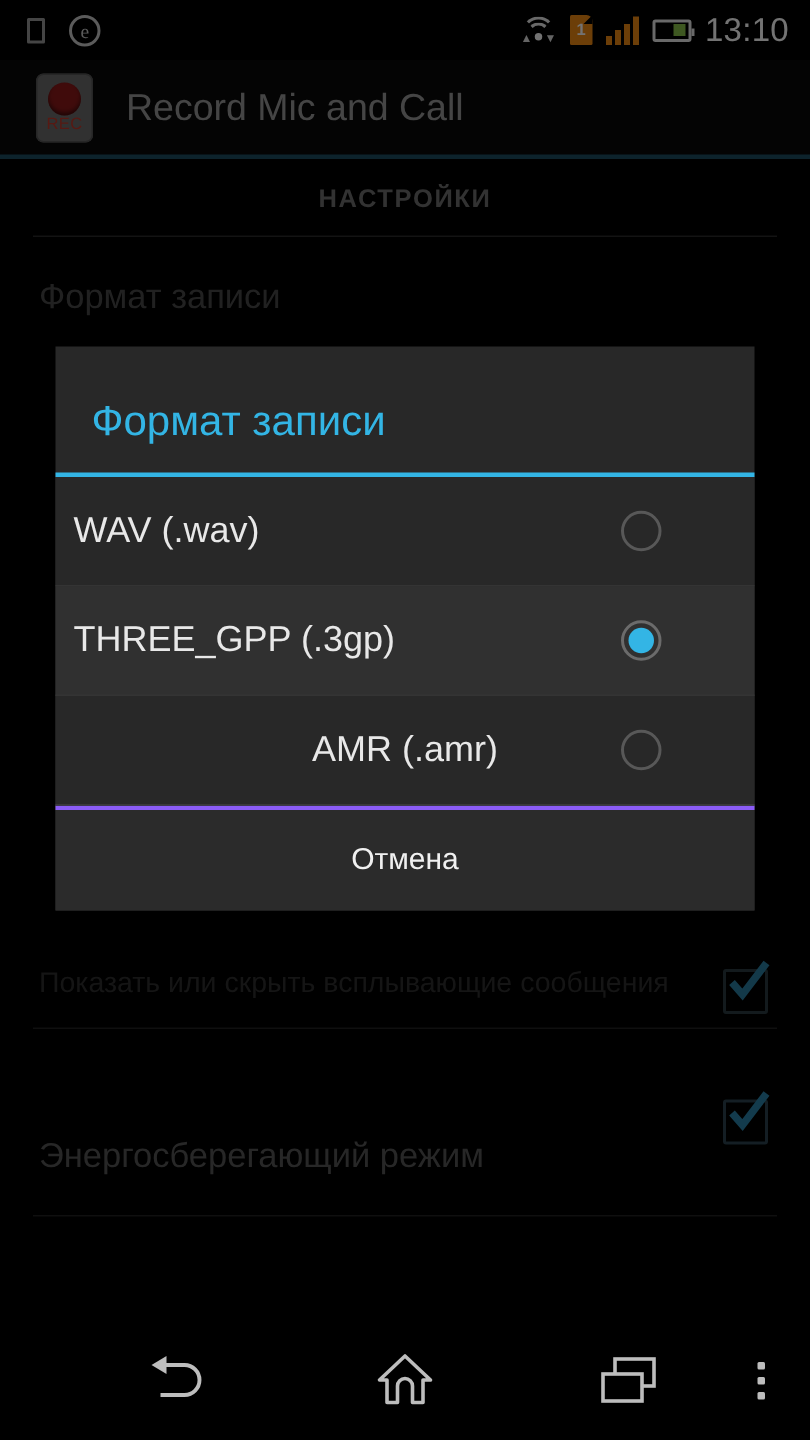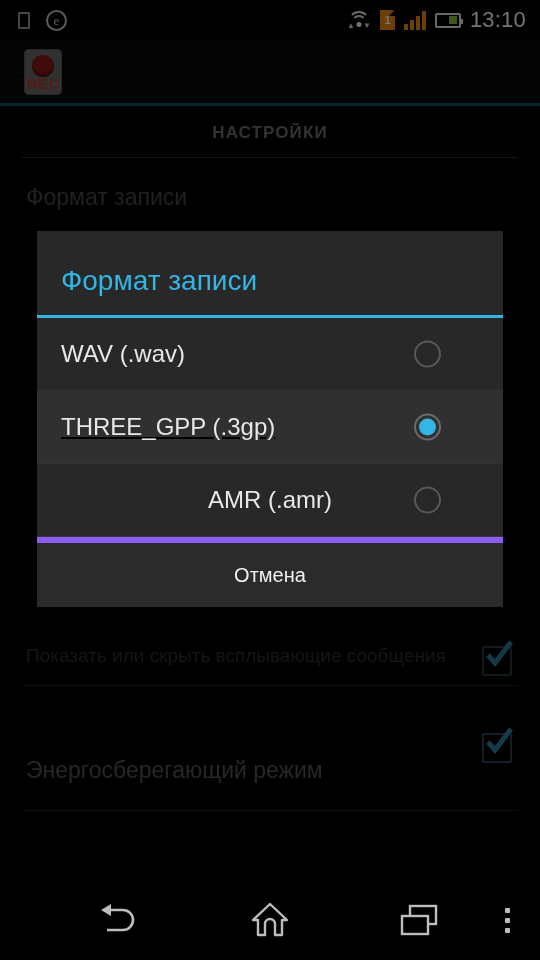--- a/index.html
+++ b/index.html
@@ -63,21 +63,21 @@
   .actionbar {
     position:absolute; left:0; top:40px; width:540px; height:64px;
     background:#0b0b0b; display:flex; align-items:center; padding-left:24px;
   }
   .app-icon {
     width:38px; height:46px; background:#6d6d6d; border-radius:5px;
     display:flex; flex-direction:column; align-items:center; justify-content:center; gap:1px;
     box-shadow:inset 0 0 0 1px #555;
   }
   .app-icon .knob { width:22px; height:22px; border-radius:50%; background:#8e1a1a; box-shadow:inset 0 -2px 3px rgba(0,0,0,.5); }
-  .app-icon .rec { font-size:15px; font-weight:bold; color:#c0392b; letter-spacing:.3px; line-height:11px; }
+  .app-icon .rec { font-size:11px; font-weight:normal; color:#c0392b; letter-spacing:.3px; line-height:11px; }
   .ab-title { color:#9a9a9a; font-size:25px; margin-left:22px; }
   .ab-underline { position:absolute; left:0; top:103px; width:540px; height:3px; background:#1d4f63; }
 
   
   .settings { position:absolute; left:0; top:107px; width:540px; height:773px; background:#000; }
   .sec-header { padding:16px 26px 6px 26px;text-align:center; }
   .sec-header .t { color:#6f6f6f; font-size:17px; font-weight:bold; letter-spacing:1.1px; }
   .sec-rule { height:1px; background:#2c2c2c; margin:8px 22px 0 22px; }
 
   .pref { padding:20px 26px 16px 26px; position:relative; }
@@ -99,36 +99,36 @@
   .dialog {
     position:absolute; left:37px; top:231px; width:466px;
     background:#282828; box-shadow:0 4px 22px rgba(0,0,0,.85);
   }
   .dlg-title { padding:34px 24px 18px 24px; }
   .dlg-title .t { color:#33b5e5; font-size:28px; }
   .dlg-title-rule { height:3px; background:#33b5e5; }
 
   .opt {
     position:relative; height:73px; display:flex; align-items:center;
-    padding:0 24px; background:#282828;
+    padding:0 12px; background:#282828;
     border-bottom:1px solid #343434;
   }
-  .opt.selected { background:#303030;text-decoration:underline; }
+  .opt.selected { background:#303030; }
   .opt .lbl { color:#e8e8e8; font-size:24px; }
   .radio {
     position:absolute; right:62px; top:50%; transform:translateY(-50%);
     width:27px; height:27px; border-radius:50%; border:2px solid #585858;
     display:flex; align-items:center; justify-content:center;
   }
   .radio.on { border-color:#6b6b6b; }
   .radio .dot { width:17px; height:17px; border-radius:50%; background:#33b5e5; }
 
   .dlg-cancel {
     height:70px; display:flex; align-items:center; justify-content:center;
-    background:#2b2b2b; border-top:6px solid #8b5cf6;
+    background:#2b2b2b; border-top:3px solid #8b5cf6;
   }
   .dlg-cancel .t { color:#f0f0f0; font-size:20px; }
 
   
   .navbar { position:absolute; left:0; bottom:0; width:540px; height:80px; background:#000; }
   .nav-btn { position:absolute; top:0; height:80px; display:flex; align-items:center; justify-content:center; }
   .nav-back  { left:60px;  width:120px; }
   .nav-home  { left:210px; width:120px; }
   .nav-recent{ left:360px; width:120px; }
   .nav-menu  { right:6px;  width:54px; }
@@ -165,20 +165,21 @@
         </span>
       <span class="sb-time">13:10</span>
     </div>
   </div>
 
   <div class="actionbar">
     <div class="app-icon">
       <span class="knob"></span>
       <span class="rec">REC</span>
     </div>
+    <span class="ab-title">Record Mic and Call</span>
   </div>
   <div class="ab-underline"></div>
 
   <div class="settings">
     <div class="sec-header">
       <span class="t">НАСТРОЙКИ</span>
     </div>
     <div class="sec-rule"></div>
 
     <div class="pref" style="padding-top:26px;padding-bottom:26px;">

